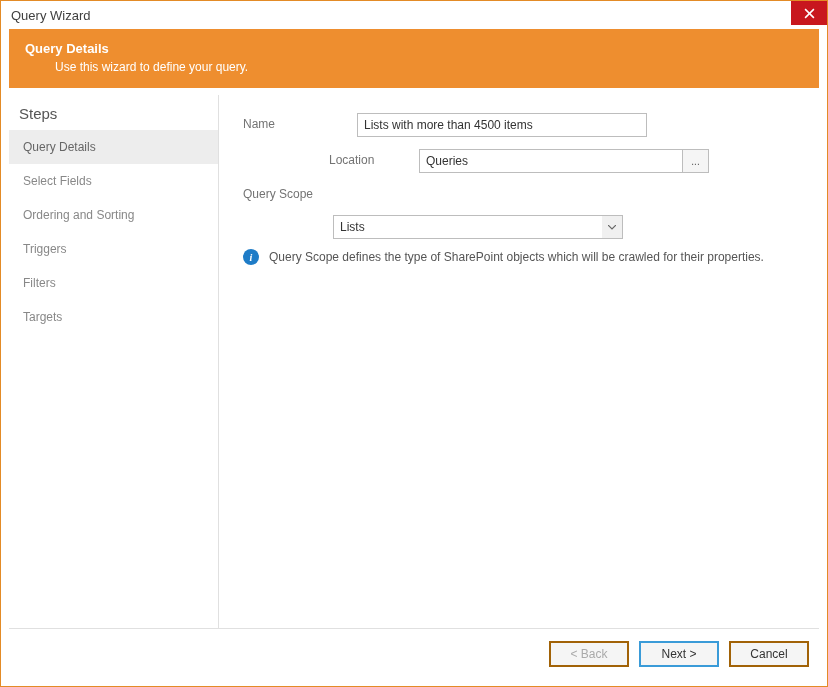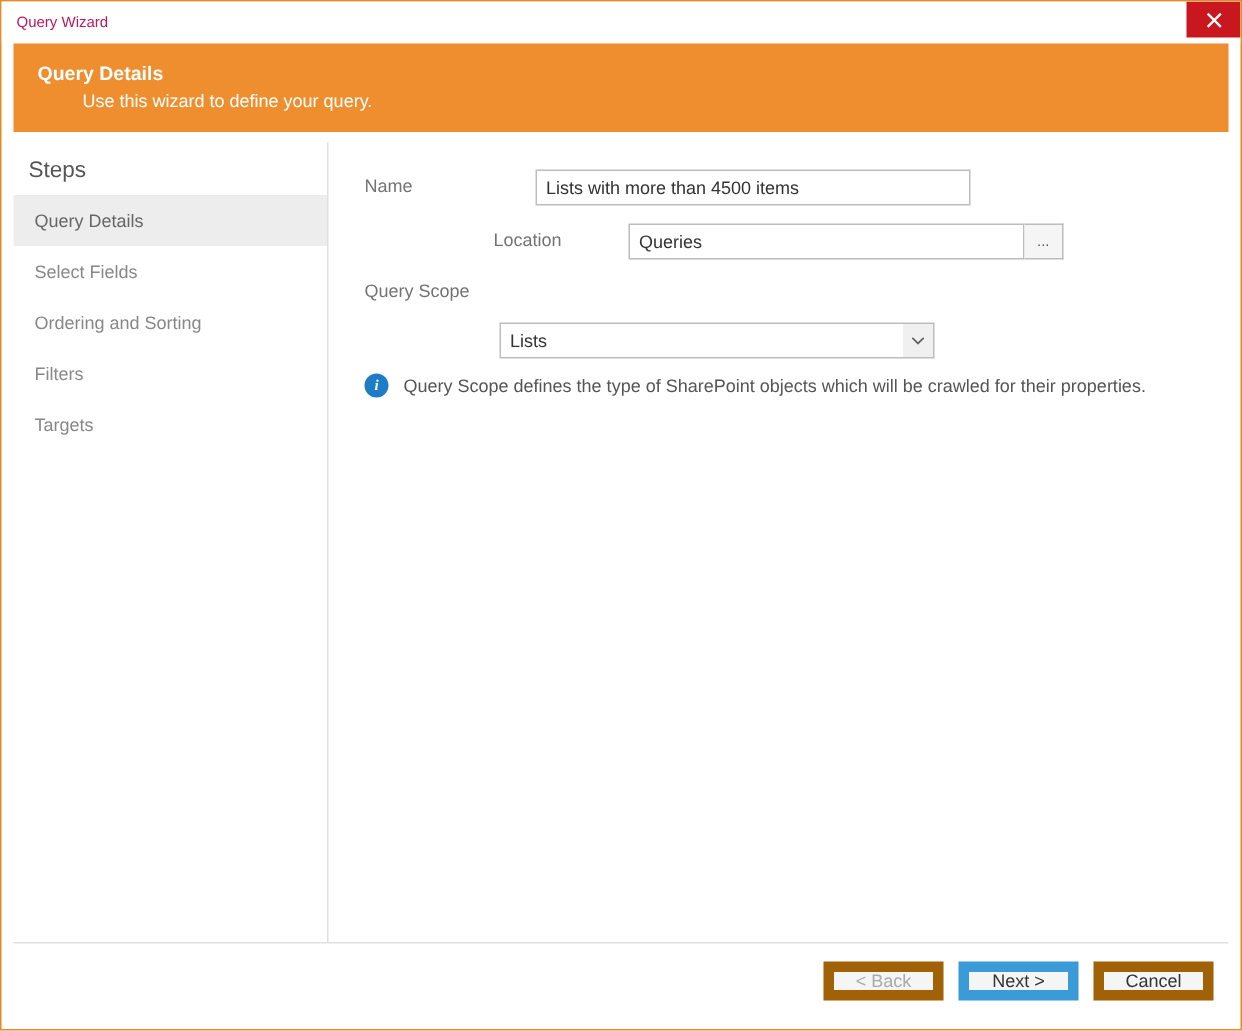--- a/index.html
+++ b/index.html
@@ -1,20 +1,20 @@
 <!DOCTYPE html>
 <html><head>
   <meta charset="utf-8">
   <style>
     * { box-sizing: border-box; margin: 0; padding: 0; font-family: "Segoe UI", Tahoma, sans-serif; }
     body { width: 828px; height: 687px; border: 1px solid #E38B26; background: #fff; position: relative; }
 
     
     .titlebar { height: 28px; display: flex; align-items: center; justify-content: space-between; padding-left: 10px; background: #fff; }
-    .titlebar .title { font-size: 10px; color: #be185d; }
+    .titlebar .title { font-size: 13px; color: #404040; }
     .titlebar .close { width: 36px; height: 24px; background: #C8171E; display: flex; align-items: center; justify-content: center; color: #fff; margin-right: 0; margin-top: -4px; }
     .titlebar .close svg { width: 11px; height: 11px; }
 
     
     .header-band { margin: 0 8px; background: #EE8E2F; color: #fff; padding: 12px 16px 14px; }
     .header-band .h-title { font-size: 13px; font-weight: 600; }
     .header-band .h-sub { font-size: 12px; padding-left: 30px; margin-top: 4px; }
 
     
     .body { position: absolute; top: 94px; left: 8px; right: 8px; bottom: 8px; display: flex; flex-direction: column; }
@@ -41,21 +41,21 @@
     .select-input { width: 290px; height: 24px; border: 1px solid #bdbdbd; padding: 2px 22px 2px 6px; font-size: 12px; color: #333; background: #fff; }
     .select-arrow { position: absolute; right: 1px; top: 1px; width: 20px; height: 22px; background: #f0f0f0; display: flex; align-items: center; justify-content: center; pointer-events: none; }
     .select-arrow svg { width: 8px; height: 5px; }
 
     .info-row { display: flex; align-items: center; margin-top: 4px; }
     .info-icon { width: 16px; height: 16px; border-radius: 50%; background: #1E7CC7; color: #fff; font-size: 10px; font-weight: bold; font-style: italic; display: flex; align-items: center; justify-content: center; margin-right: 10px; font-family: Georgia, serif; }
     .info-text { font-size: 12px; color: #555; }
 
     
     .footer { height: 50px; border-top: 1px solid #e0e0e0; display: flex; justify-content: flex-end; align-items: center; padding: 0 10px; gap: 10px; }
-    .btn { width: 80px; height: 26px; font-size: 12px; border: 7px solid #a16207; background: #f5f5f5; color: #333; display: flex; align-items: center; justify-content: center; cursor: pointer; }
+    .btn { width: 80px; height: 26px; font-size: 12px; border: 2px solid #a16207; background: #f5f5f5; color: #333; display: flex; align-items: center; justify-content: center; cursor: pointer; }
     .btn.primary { border-color: #3A9BD8; }
     .btn:disabled, .btn.disabled { color: #aaa; cursor: default; }
   </style>
 </head>
 <body>
 
 <div class="titlebar">
   <span class="title">Query Wizard</span>
   <div class="close">
     <svg viewBox="0 0 10 10">
@@ -70,20 +70,21 @@
 </div>
 
 <div class="body">
   <div class="content">
 
     <div class="sidebar">
       <div class="sidebar-title">Steps</div>
       <div class="step-item active"><span>Query Details</span></div>
       <div class="step-item"><span>Select Fields</span></div>
       <div class="step-item"><span>Ordering and Sorting</span></div>
+      <div class="step-item"><span>Triggers</span></div>
       <div class="step-item"><span>Filters</span></div>
       <div class="step-item"><span>Targets</span></div>
     </div>
 
     <div class="main">
 
       <div class="form-row">
         <div class="lbl">Name</div>
         <div class="ctrl">
           <input type="text" class="text-input" value="Lists with more than 4500 items" style="">

